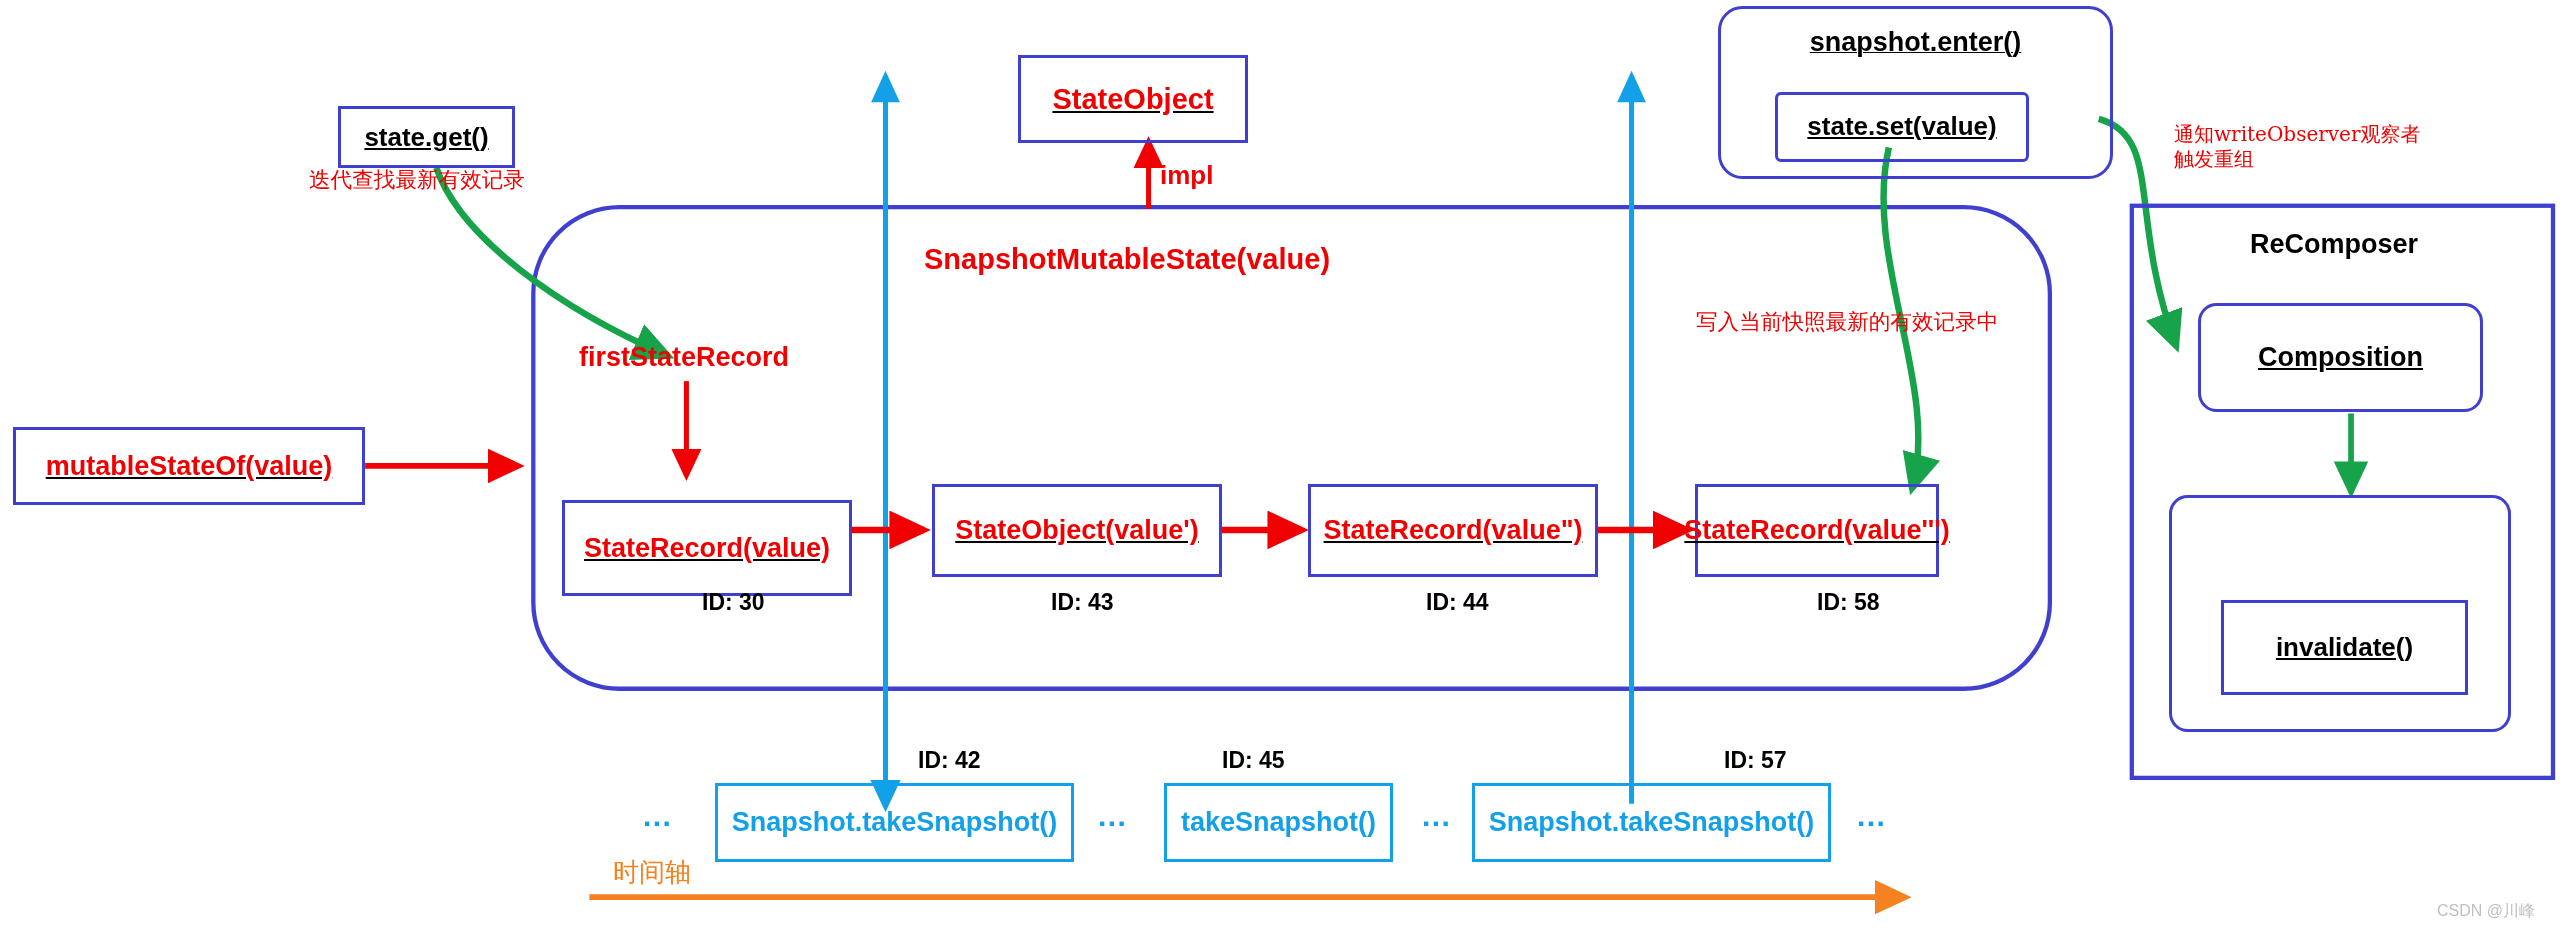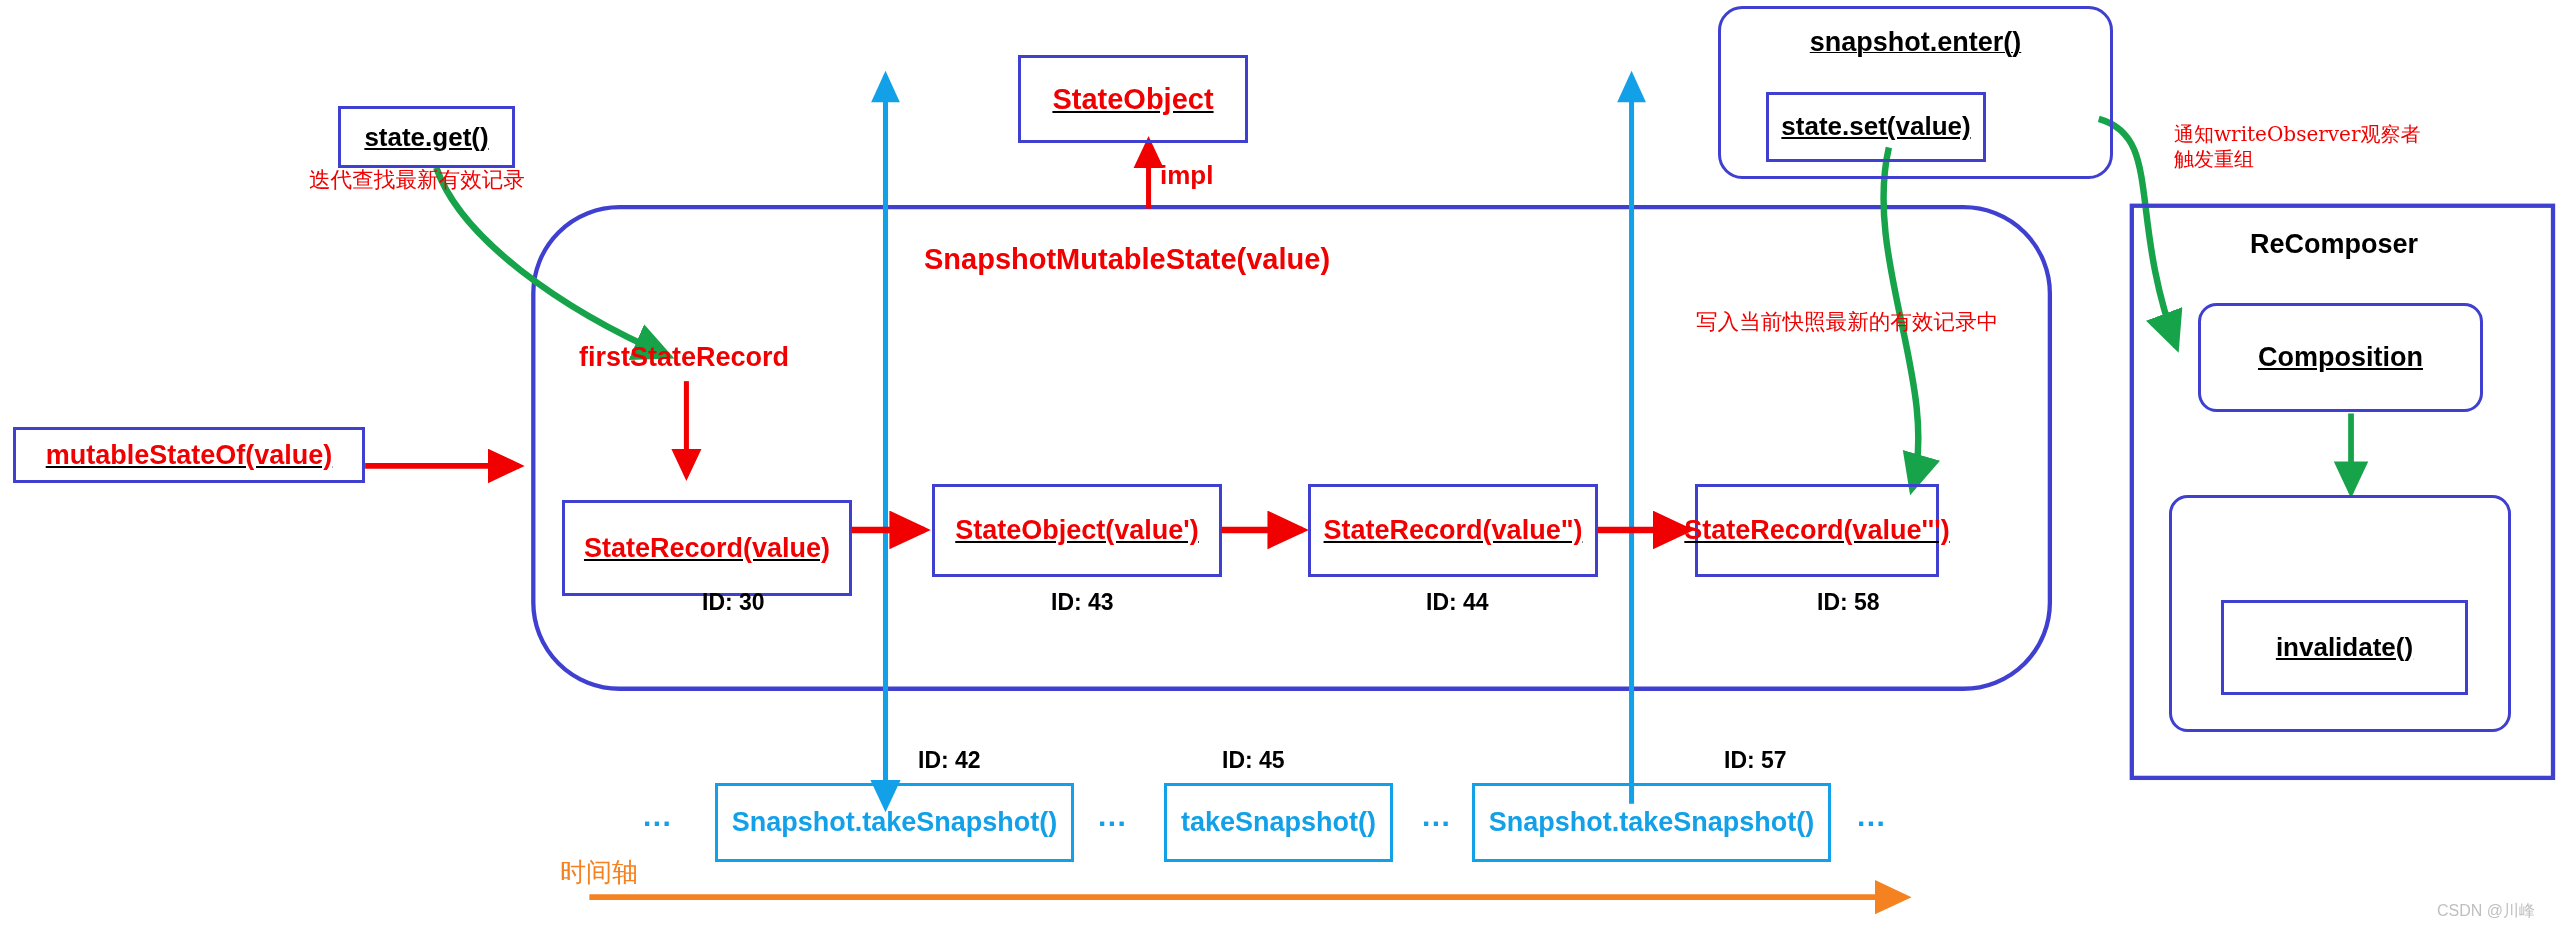--- a/index.html
+++ b/index.html
@@ -135,21 +135,21 @@
 
     <path d="M 2920,165 C 3010,190 2960,300 3028,482" fill="none" stroke="#16a34a" stroke-width="9" marker-end="url(#arrow-green)"></path>
 
     <line x1="3271" y1="575" x2="3271" y2="685" stroke="#16a34a" stroke-width="8" marker-end="url(#arrow-green)"></line>
 
     <rect x="2966" y="286" width="586" height="796" fill="none" stroke="#4040d0" stroke-width="6"></rect>
 
     <line x1="820" y1="1248" x2="2650" y2="1248" stroke="#f58220" stroke-width="8" marker-end="url(#arrow-orange)"></line>
   </svg>
 
-  <div class="node box-blue" style="left:13px; top:427px; width:352px; height:56px;text-align:center;">
+  <div class="node box-blue" style="left:13px; top:427px; width:352px; height:78px;text-align:center;">
     <span class="t-red fs-38">mutableStateOf(value)</span>
   </div>
 
   <div class="node box-blue" style="left:338px; top:106px; width:177px; height:62px;">
     <span class="t-black fs-36">state.get()</span>
   </div>
 
   <div class="node box-blue" style="left:1018px; top:55px; width:230px; height:88px;">
     <span class="t-red fs-40" style="font-size:29px;">StateObject</span>
   </div>
@@ -177,21 +177,21 @@
 
   <div class="node box-blue" style="left:1695px; top:484px; width:244px; height:93px;">
     <span class="t-red fs-38">StateRecord(value''')</span>
   </div>
   <div class="lbl t-black fs-32" style="left:1817px; top:589px;">ID: 58</div>
 
   <div class="node box-blue rounded-lg" style="left:1718px; top:5.8px; width:395px; height:173px; display:block;">
     <div style="text-align:center; margin-top:18.7px;">
       <span class="t-black fs-38">snapshot.enter()</span>
     </div>
-    <div class="node box-blue" style="position:absolute; left:45px; top:83px; width:220px; height:70px;">
+    <div class="node box-blue" style="position:absolute; left:54px; top:83px; width:254px; height:70px;border-radius:6px;">
       <span class="t-black fs-36">state.set(value)</span>
     </div>
   </div>
 
   <div class="lbl t-black fs-38" style="left:2250px; top:229px;">ReComposer</div>
 
   <div class="node box-blue rounded-md" style="left:2198px; top:303px; width:285px; height:109px;">
     <span class="t-black fs-38">Composition</span>
   </div>
 
@@ -217,21 +217,21 @@
 
   <div class="dots fs-42" style="left:1422px; top:799px;">...</div>
 
   <div class="node box-cyan" style="left:1472px; top:783px; width:359px; height:79px;">
     <span class="t-cyan fs-38">Snapshot.takeSnapshot()</span>
   </div>
   <div class="lbl t-black fs-32" style="left:1724px; top:747px;">ID: 57</div>
 
   <div class="dots fs-42" style="left:1857px; top:799px;">...</div>
 
-  <div class="lbl t-orange fs-36" style="left:560px; top:855px;
+  <div class="lbl t-orange fs-36" style="left:613px; top:855px;
               font-family:Liberation Mono, monospace;">时间轴</div>
 
   <div class="ann-cn fs-30" style="left:309px; top:167px; font-size:21.6px;">迭代查找最新有效记录</div>
 
   <div class="ann-cn fs-30" style="left:1696px; top:309px; font-size:21.6px;">写入当前快照最新的有效记录中</div>
 
   <div style="position:absolute; left:2174px; top:122px;">
     <div class="ann-cn" style="position:relative; left:0; top:0; font-size:20px;">通知writeObserver观察者</div>
     <div class="ann-cn" style="position:relative; left:0; top:0; font-size:20px;">触发重组</div>
   </div>

